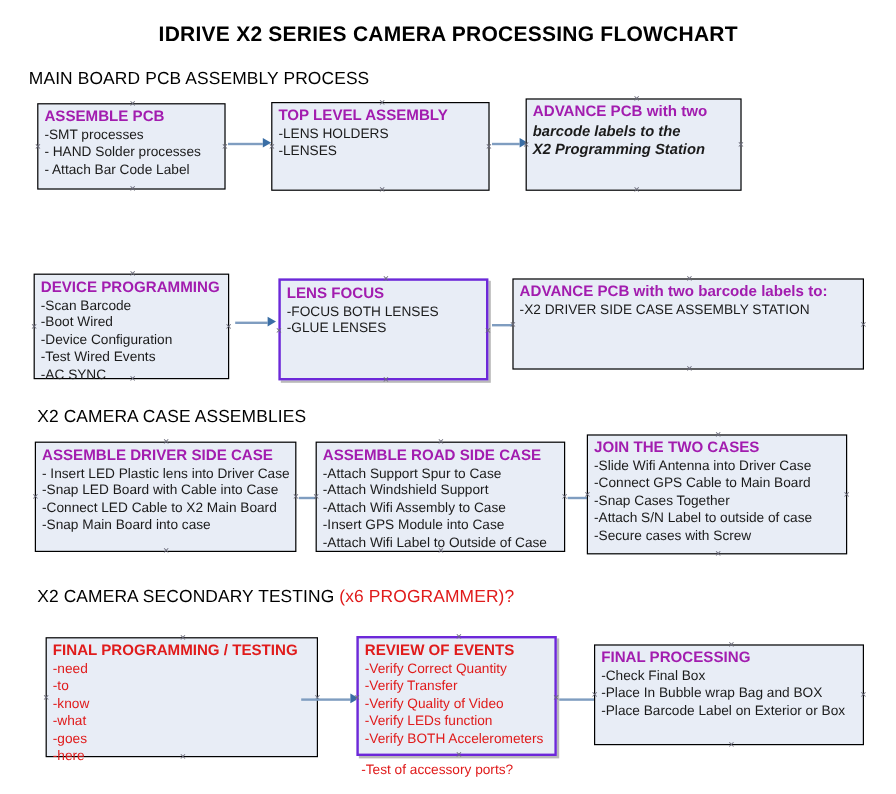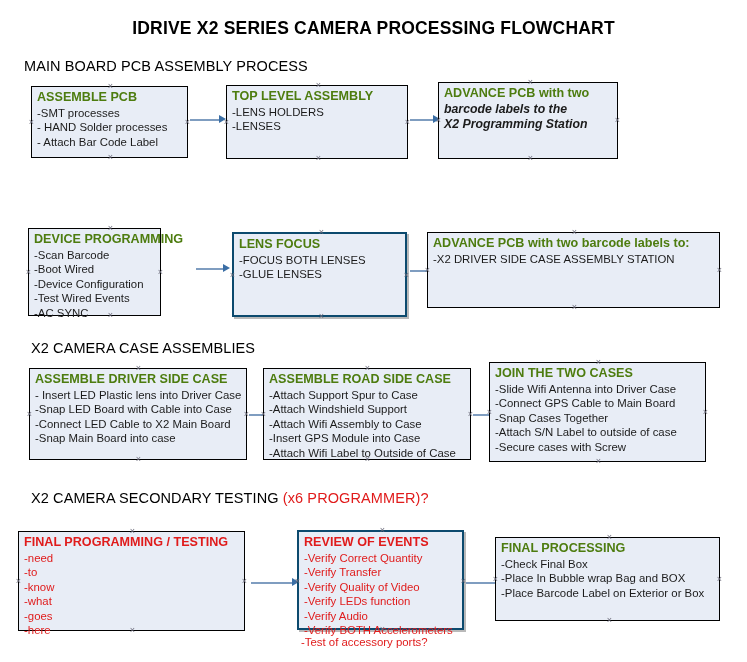--- a/index.html
+++ b/index.html
@@ -48,36 +48,36 @@
   .box {
     position: absolute;
     background: #e8edf6;
     box-sizing: border-box;
     overflow: visible;
   }
   .box.border-black {
     border: 1.4px solid #000000;
   }
   .box.border-gray {
-    border: 2px solid #0c4a6e;
+    border: 2px solid #6d28d9;
   }
   .box.shadow-rt {
     box-shadow: 2px 2px 0 0 #b9b9b9;
   }
 
   .box-inner {
     position: absolute;
     left: 5px;
     top: 3px;
     right: 2px;
   }
   .box-head {
     font-size: 12.6px;
     font-weight: bold;
-    color: #4d7c0f;
+    color: #a21caf;
     line-height: 15.5px;
     white-space: nowrap;
   }
   .box-head.red { color: #e01b1b; }
   .box-line {
     font-size: 11.4px;
     font-weight: normal;
     color: #1b1b1b;
     line-height: 14.6px;
     white-space: nowrap;
@@ -181,21 +181,21 @@
       <div class="box-line bold">barcode labels to the</div>
       <div class="box-line bold"> X2 Programming Station</div>
     </div>
     <span class="handle" style="left:88px; top:-4px;"></span>
     <span class="handle" style="left:88px; bottom:-4px;"></span>
     <span class="handle" style="left:-4px; top:34px;"></span>
     <span class="handle" style="right:-4px; top:34px;"></span>
   </div>
 
 
-  <div class="box border-black" style="left:28px; top:228px; width:133px; height:88px;">
+  <div class="box border-black" style="left:28px; top:228px; width:163px; height:88px;">
     <div class="box-inner">
       <div class="box-head">DEVICE PROGRAMMING</div>
       <div class="box-line">-Scan Barcode</div>
       <div class="box-line">-Boot Wired</div>
       <div class="box-line">-Device Configuration</div>
       <div class="box-line">-Test Wired Events</div>
       <div class="box-line">-AC SYNC</div>
     </div>
     <span class="handle" style="left:78px; top:-4px;"></span>
     <span class="handle" style="left:78px; bottom:-4px;"></span>
@@ -291,21 +291,21 @@
     <span class="handle" style="left:105px; top:-4px;"></span>
     <span class="handle" style="left:105px; bottom:-4px;"></span>
     <span class="handle" style="left:-4px; top:46px;"></span>
     <span class="handle" style="right:-4px; top:46px;"></span>
   </div>
 
   <div class="section-title" style="left:31px; top:490px;">
     <span>X2 CAMERA SECONDARY TESTING </span><span class="accent">(x6 PROGRAMMER)?</span>
   </div>
 
-  <div class="box border-black" style="left:18px; top:531px; width:227px; height:100px;">
+  <div class="box border-black" style="left:38px; top:531px; width:227px; height:100px;">
     <div class="box-inner">
       <div class="box-head red">FINAL PROGRAMMING / TESTING</div>
       <div class="box-line red">-need</div>
       <div class="box-line red">-to</div>
       <div class="box-line red">-know</div>
       <div class="box-line red">-what</div>
       <div class="box-line red">-goes</div>
       <div class="box-line red">-here</div>
     </div>
     <span class="handle" style="left:110px; top:-4px;"></span>
@@ -319,21 +319,20 @@
     <div class="head" style="left:41px;"></div>
   </div>
 
   <div class="box border-gray shadow-rt" style="left:297px; top:530px; width:167px; height:100px;">
     <div class="box-inner">
       <div class="box-head red">REVIEW OF EVENTS</div>
       <div class="box-line red">-Verify Correct Quantity</div>
       <div class="box-line red">-Verify Transfer</div>
       <div class="box-line red">-Verify Quality of Video</div>
       <div class="box-line red">-Verify LEDs function</div>
-      <div class="box-line red">-Verify Audio</div>
       <div class="box-line red">-Verify BOTH Accelerometers</div>
     </div>
     <span class="handle" style="left:80px; top:-5px;"></span>
     <span class="handle" style="left:80px; bottom:-5px;"></span>
     <span class="handle" style="left:-5px; top:46px;"></span>
     <span class="handle" style="right:-5px; top:46px;"></span>
   </div>
 
   <div class="overflow-line" style="left:301px; top:636px;">-Test of accessory ports?</div>
 

